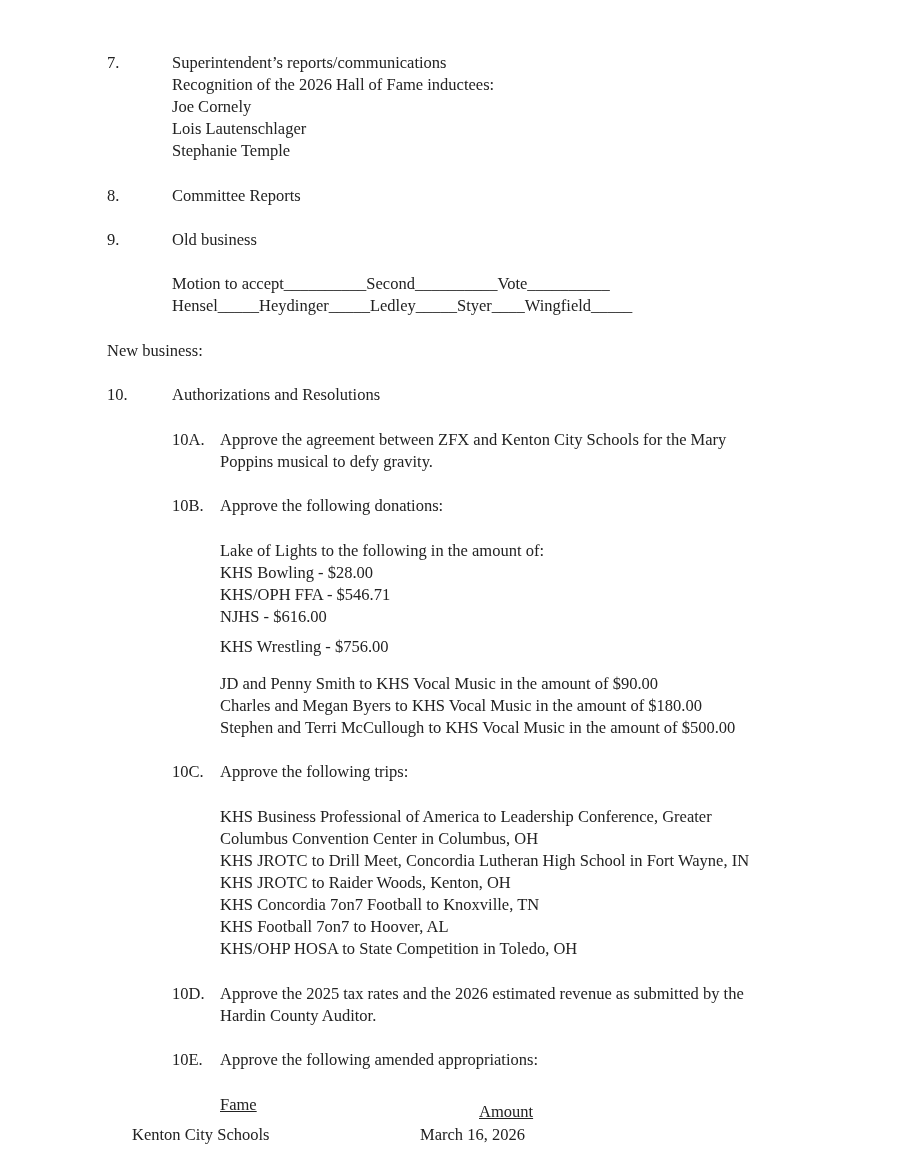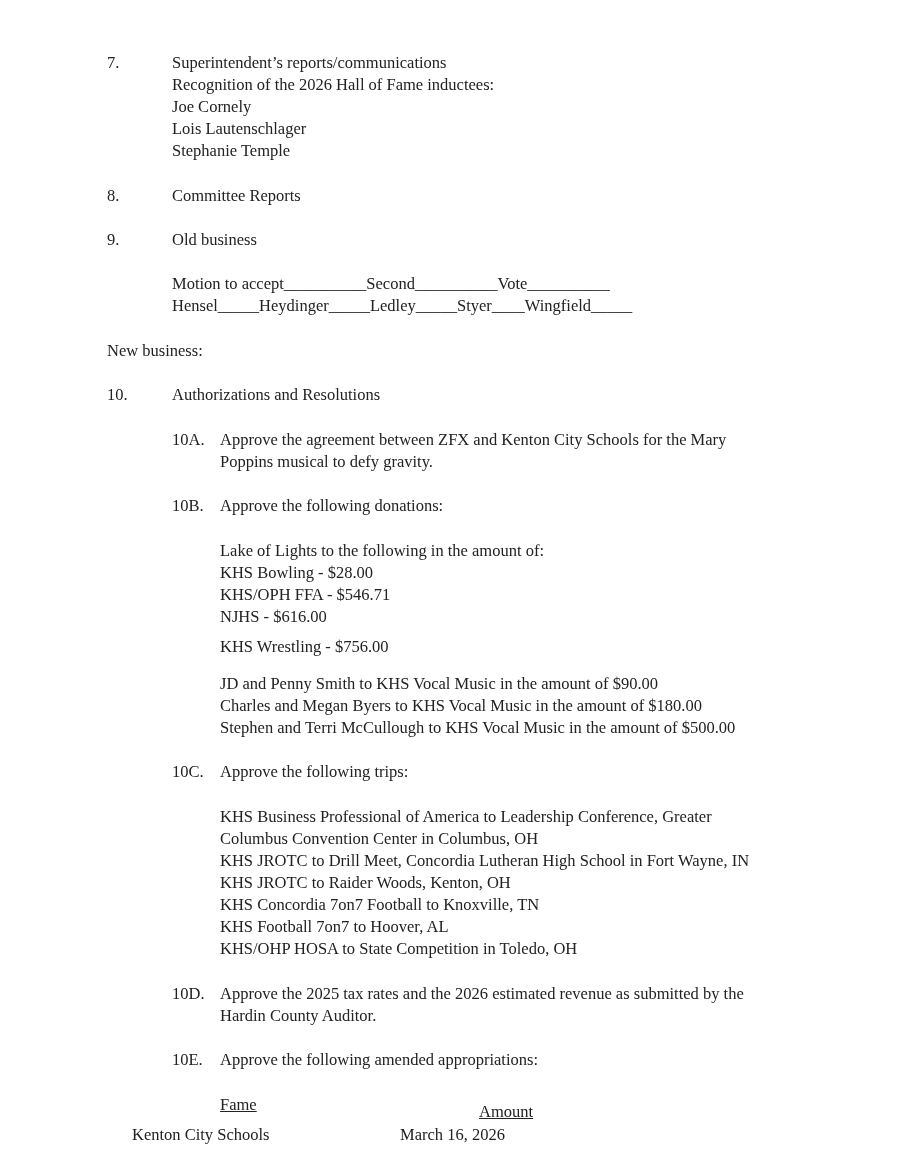--- a/index.html
+++ b/index.html
@@ -6,21 +6,21 @@
   body { width: 904px; height: 1170px; position: relative; overflow: hidden;
          font-family: "Liberation Serif", "DejaVu Serif", serif; font-size: 16.5px; color: #222222; }
   .ln { position: absolute; white-space: pre; line-height: 22px; }
   .b { font-weight: normal; }
   .u { text-decoration: underline; }
   .num { left: 107px; }
   .c1 { left: 160px; margin-left: 12px; }
   .c2 { left: 220px; }
   .col-amount { left: 479px; margin-top: 7px; }
   .footer-left { left: 107px; margin-left: 25px; }
-  .footer-center { left: 400px; }
+  .footer-center { left: 420px; }
   .footer-right { right: 106px; margin-top: 43px; }
 </style>
 </head>
 <body>
 
 <div class="ln num" style="top:52px">7.</div>
 <div class="ln c1" style="top:52px">Superintendent’s reports/communications</div>
 <div class="ln c1" style="top:74px">Recognition of the 2026 Hall of Fame inductees:</div>
 <div class="ln c1 b" style="top:96px">Joe Cornely</div>
 <div class="ln c1 b" style="top:118px">Lois Lautenschlager</div>

